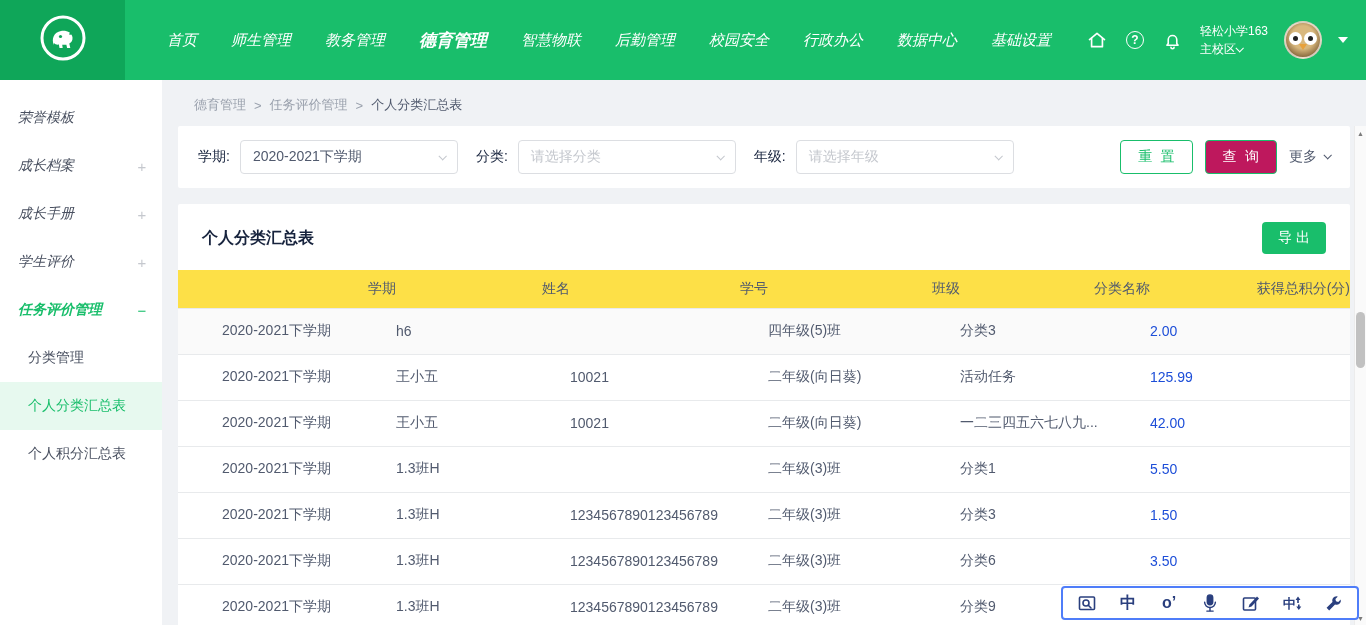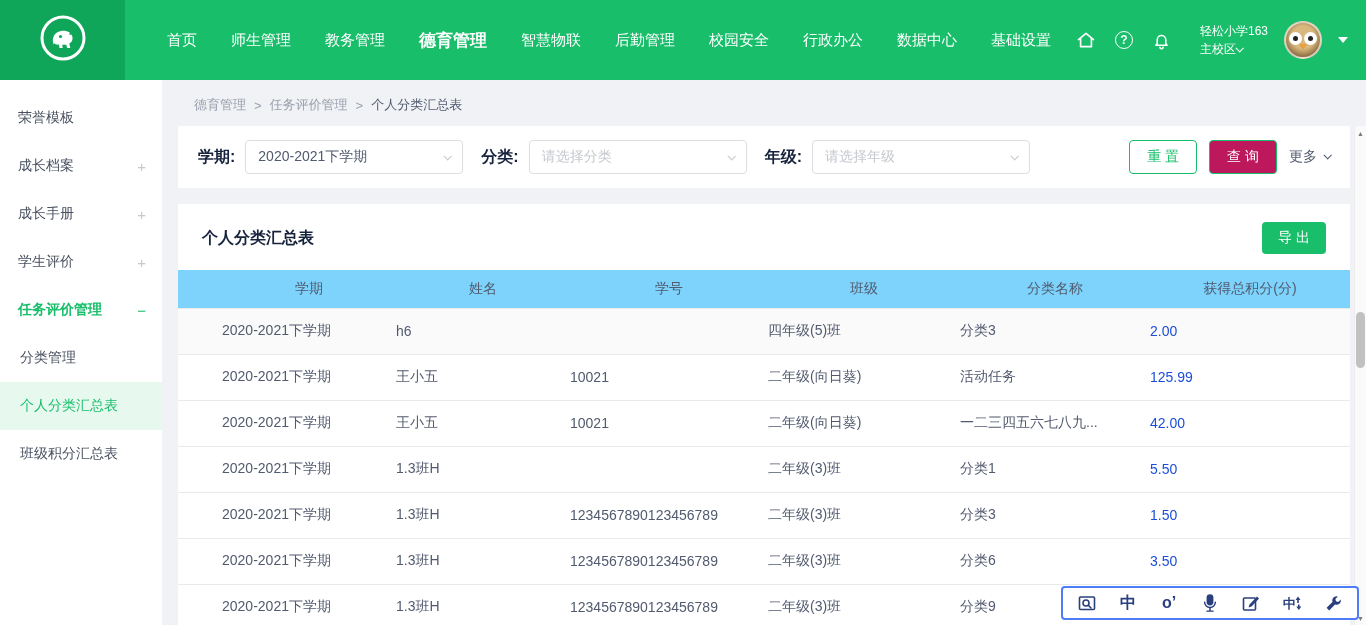--- a/index.html
+++ b/index.html
@@ -2,77 +2,77 @@
 <html><head>
 <meta charset="utf-8">
 <style>
   * { box-sizing: border-box; margin: 0; padding: 0; }
   html,body { width:1366px; height:625px; overflow:hidden; }
   body { font-family:"Liberation Sans","DejaVu Sans",sans-serif; background:#f0f2f5; position:relative; }
 
   
   .topbar { height:80px; background:#19be6b; display:flex; align-items:stretch; position:relative; z-index:5; }
   .logo-box { width:125px; background:#0fa659; display:flex; align-items:center; justify-content:center; cursor:pointer; }
-  .nav { display:flex; align-items:center; gap:34px; padding-left:42px; }
+  .nav { display:flex; align-items:center; gap:34px; padding-left:42px;font-style:italic; }
   .nav-item { color:#fff; font-size:15px; cursor:pointer; white-space:nowrap; }
   .nav-item.active { font-weight:bold; font-size:17px; }
   .topbar-right { margin-left:auto; display:flex; align-items:center; gap:16px; padding-right:18px; color:#fff; }
   .tb-icon { width:22px; height:22px; display:flex; align-items:center; justify-content:center; cursor:pointer; }
   .help-circle { width:18px; height:18px; border:1.6px solid #fff; border-radius:50%; font-size:12px; font-weight:bold; display:flex; align-items:center; justify-content:center; }
-  .school-info { font-size:12px; line-height:1.5; cursor:pointer;margin-left:11px; }
+  .school-info { font-size:12px; line-height:1.5; cursor:pointer; }
   .school-info .row2 { display:flex; align-items:center; }
   .chev { display:inline-block; width:6px; height:6px; border-right:1.4px solid currentColor; border-bottom:1.4px solid currentColor; transform:rotate(45deg) translateY(-1px); }
   .avatar { width:38px; height:38px; border-radius:50%; position:relative; cursor:pointer;
             background: radial-gradient(circle at 50% 42%, #d8b87e 0 44%, #8a6a3f 76%, #6c4f2c); border:2px solid rgba(255,255,255,.65); }
   .avatar .eye { position:absolute; top:9px; width:13px; height:13px; background:#fff; border-radius:50%; }
   .eye.left{ left:3px } .eye.right{ right:3px }
   .eye::after { content:""; position:absolute; top:4px; left:4px; width:5px; height:5px; background:#222; border-radius:50%; }
   .avatar .beak { position:absolute; top:21px; left:50%; transform:translateX(-50%); width:0; height:0;
                   border-left:4px solid transparent; border-right:4px solid transparent; border-top:6px solid #e8a23c; }
   .caret-down { width:0; height:0; border-left:5px solid transparent; border-right:5px solid transparent; border-top:6px solid #fff; cursor:pointer; }
 
   
   .layout { display:flex; height:545px; }
   .sidebar { width:162px; background:#fff; padding-top:14px; flex-shrink:0; }
   .side-item { height:48px; display:flex; align-items:center; justify-content:space-between; padding:0 16px 0 18px;
-               font-size:14px; color:#495060; cursor:pointer; }
+               font-size:14px; color:#495060; cursor:pointer;font-style:italic; }
   .side-item .suffix { color:#c5c8ce; font-size:15px; }
   .side-item.parent-active { color:#19be6b; font-weight:bold; }
   .side-item.parent-active .suffix { color:#19be6b; font-weight:normal; }
-  .sub-item { height:48px; display:flex; align-items:center; padding-left:20px; font-size:14px; color:#495060; cursor:pointer; }
+  .sub-item { height:48px; display:flex; align-items:center; padding-left:28px; font-size:14px; color:#495060; cursor:pointer; }
   .sub-item.active { background:#e7f9ef; color:#19be6b; }
 
   .content { flex:1; padding:0 16px; position:relative; }
 
   
   .breadcrumb { padding:16px 16px 12px; font-size:13px; color:#9aa1ad; display:flex; gap:8px; align-items:center; }
   .breadcrumb .crumb { cursor:pointer; }
   .breadcrumb .current { color:#515a6e; }
 
   
   .filter-card { background:#fff; border-radius:2px; padding:14px 20px; display:flex; align-items:center; gap:10px; }
-  .f-label { font-size:16px; color:#17233d; font-weight:bold; white-space:nowrap; }
+  .f-label { font-size:14px; color:#17233d; font-weight:normal; white-space:nowrap; }
   .select { width:218px; height:34px; border:1px solid #dcdee2; border-radius:4px; background:#fff;
             display:flex; align-items:center; justify-content:space-between; padding:0 12px; font-size:14px; color:#515a6e; cursor:pointer; margin-right:8px; }
   .select .ph { color:#c5c8ce; }
   .select .chev { color:#c5c8ce; }
   .btns { margin-left:auto; display:flex; align-items:center; gap:12px; }
-  .btn { height:34px; padding:0 17px; border-radius:4px; font-size:14px; cursor:pointer; white-space:nowrap; }
+  .btn { height:34px; padding:0 17px; border-radius:4px; font-size:14px; cursor:pointer; white-space:nowrap;font-family:Liberation Mono, monospace; }
   .btn-reset { background:#fff; border:1px solid #19be6b; color:#19be6b; }
   .btn-search { background:#be185d; border:1px solid #19be6b; color:#fff; }
   .more { display:flex; align-items:center; gap:7px; font-size:14px; color:#515a6e; cursor:pointer; }
   .more .chev { margin-top:-2px; }
 
   
   .table-card { background:#fff; margin-top:16px; padding-top:18px; height:460px; border-radius:2px; }
   .card-head { display:flex; align-items:center; justify-content:space-between; padding:0 24px 16px 24px; }
   .card-title { font-size:16px; font-weight:bold; color:#17233d; }
   .btn-export { height:32px; padding:0 16px; background:#19be6b; color:#fff; border:none; border-radius:4px; font-size:14px; cursor:pointer; }
   table { width:100%; border-collapse:collapse; table-layout:fixed; font-size:14px; color:#515a6e; }
-  thead th { background:#7dd3fc; height:38px; font-weight:normal; text-align:center; color:#515a6e; border-bottom:1px solid #e8eaec; }
+  thead th { background:#fde047; height:38px; font-weight:normal; text-align:right; color:#515a6e; border-bottom:1px solid #e8eaec; }
   tbody td { height:46px; border-bottom:1px solid #e8eaec; text-align:left; overflow:hidden; white-space:nowrap; text-overflow:ellipsis; }
   th:first-child, td:first-child { padding-left:44px; }
   tr.shaded { background:#fafafa; }
   td.score { color:#1d4ed8; }
 
   
   .v-scrollbar { position:absolute; right:0; top:126px; width:12px; height:499px; background:#fafafa; border-left:1px solid #ececec; z-index:6; }
   .sb-arrow { height:14px; display:flex; align-items:center; justify-content:center; font-size:7px; color:#7b7b7b; cursor:pointer; }
   .sb-arrow.down { position:absolute; bottom:0; left:0; right:0; }
   .sb-thumb { position:absolute; top:186px; left:1px; width:9px; height:56px; background:#c1c1c1; border-radius:5px; cursor:pointer; }
@@ -161,21 +161,21 @@
     <div class="side-item">
       <span>学生评价</span>
       <span class="suffix">+</span>
     </div>
     <div class="side-item parent-active">
       <span>任务评价管理</span>
       <span class="suffix">−</span>
     </div>
     <div class="sub-item">分类管理</div>
     <div class="sub-item active">个人分类汇总表</div>
-    <div class="sub-item">班级积分汇总表</div>
+    <div class="sub-item">个人积分汇总表</div>
   </aside>
 
   <main class="content">
 
     <div class="breadcrumb">
       <span class="crumb">德育管理</span>
       <span>&gt;</span>
       <span class="crumb">任务评价管理</span>
       <span>&gt;</span>
       <span class="current">个人分类汇总表</span>

